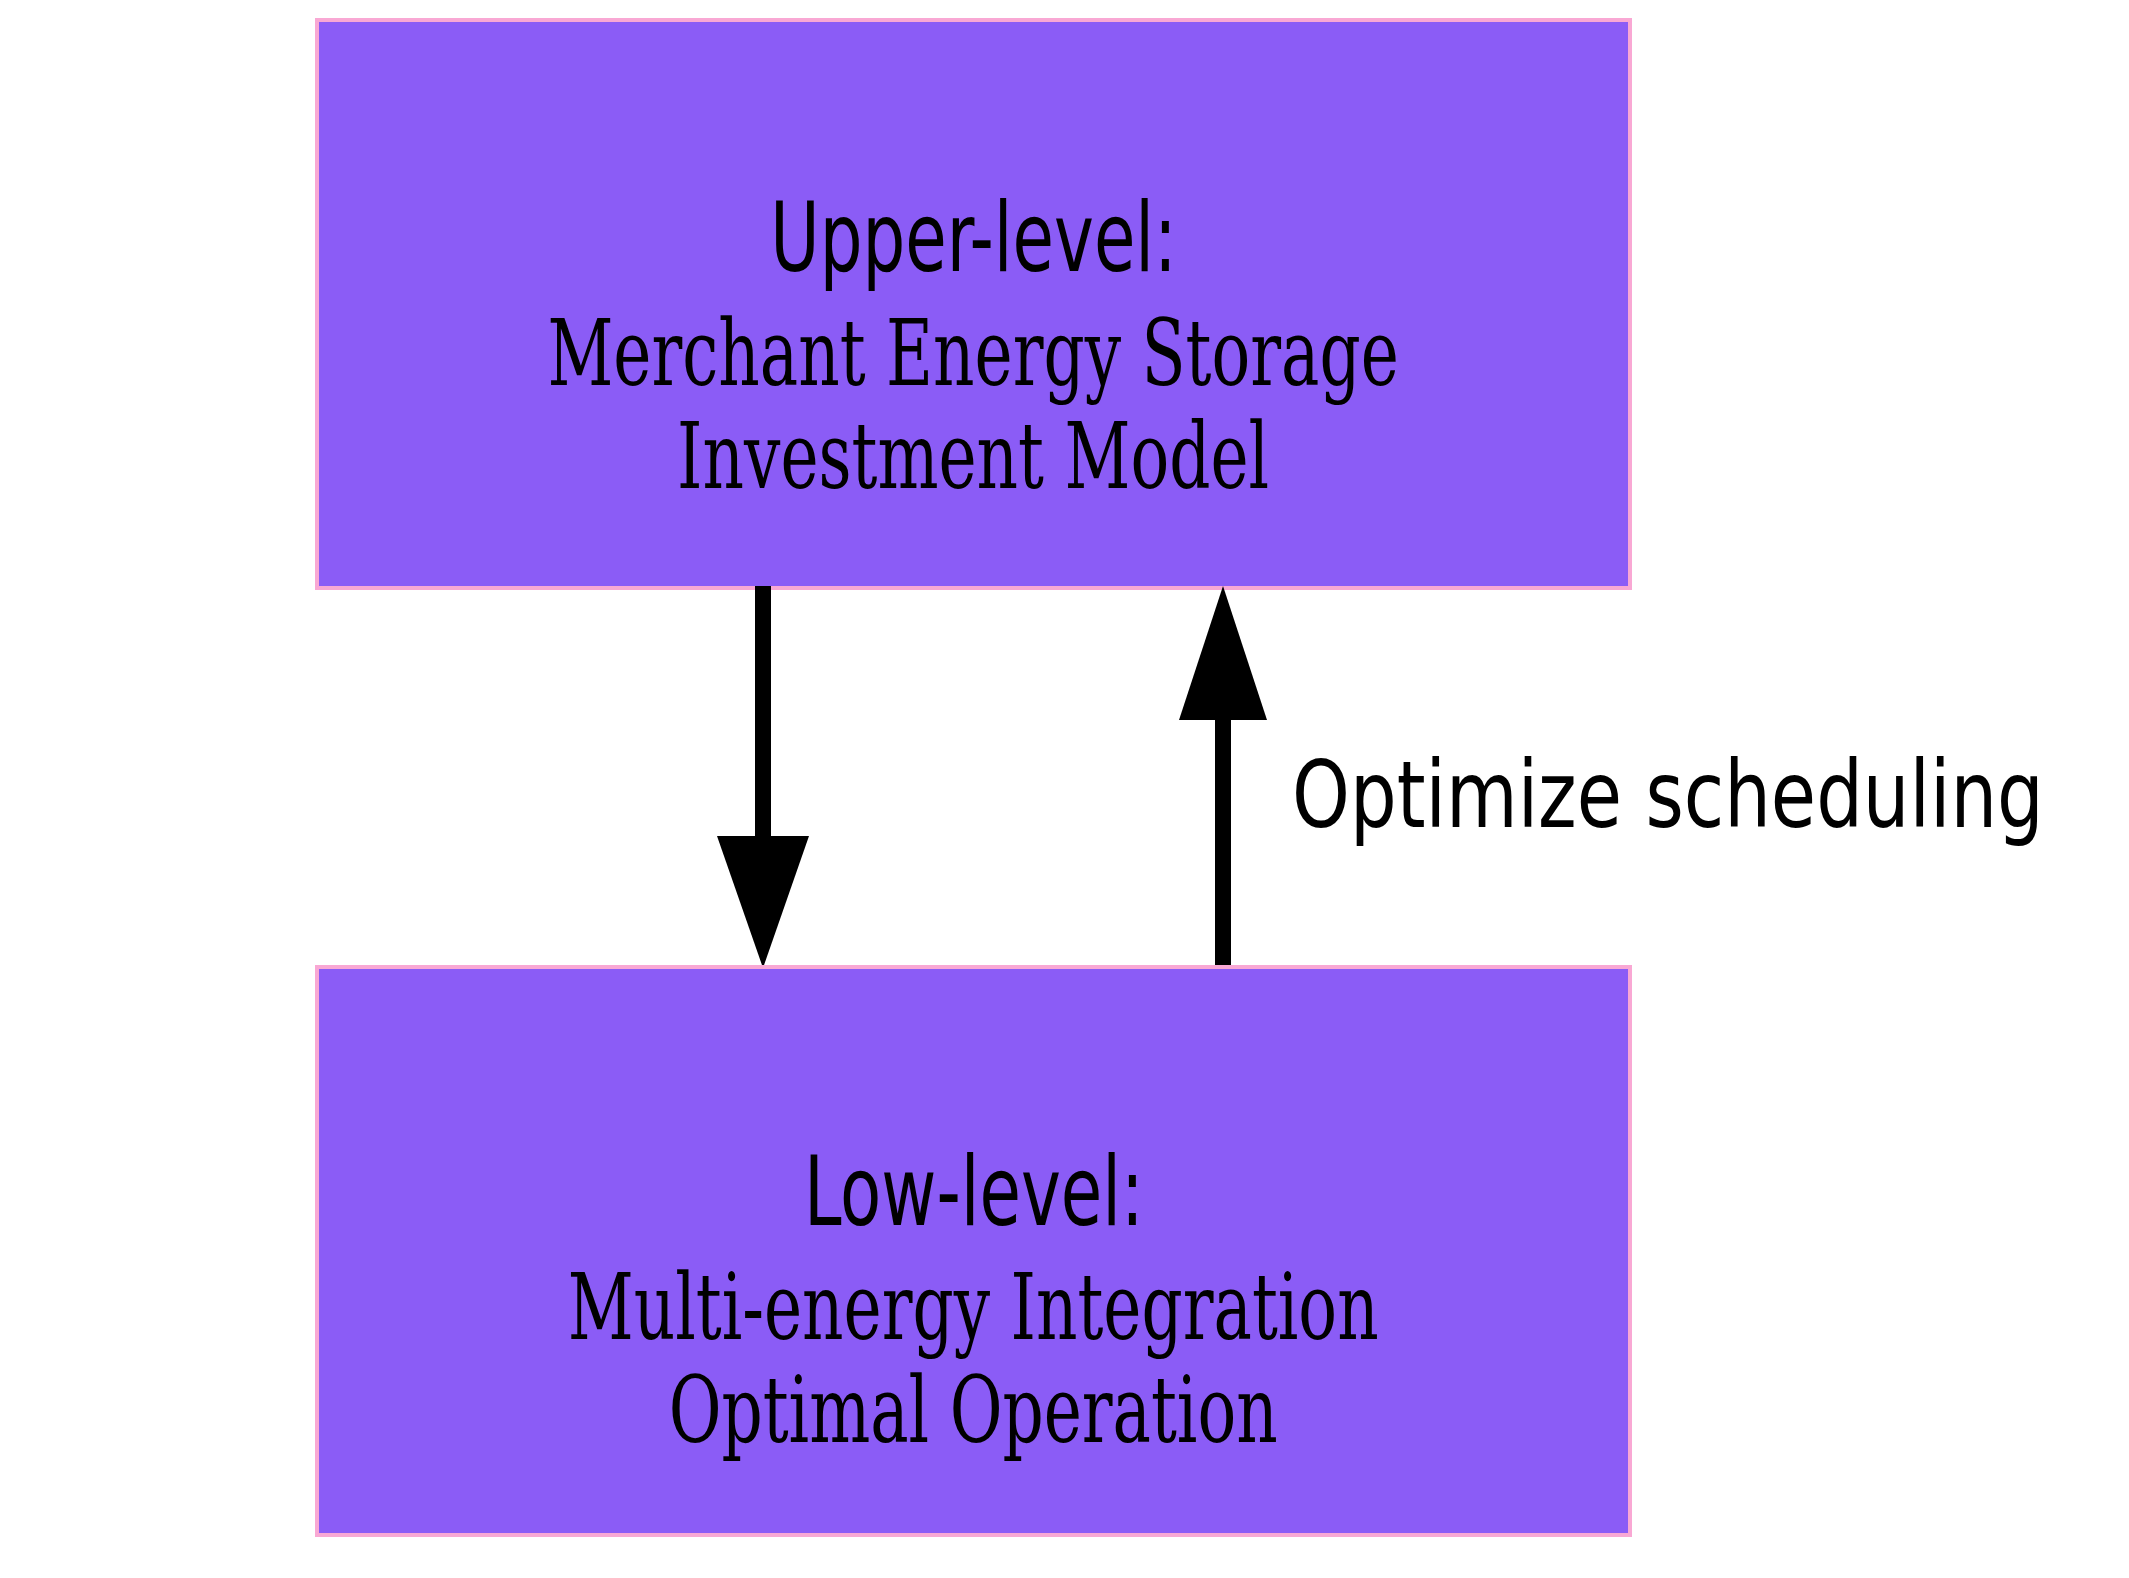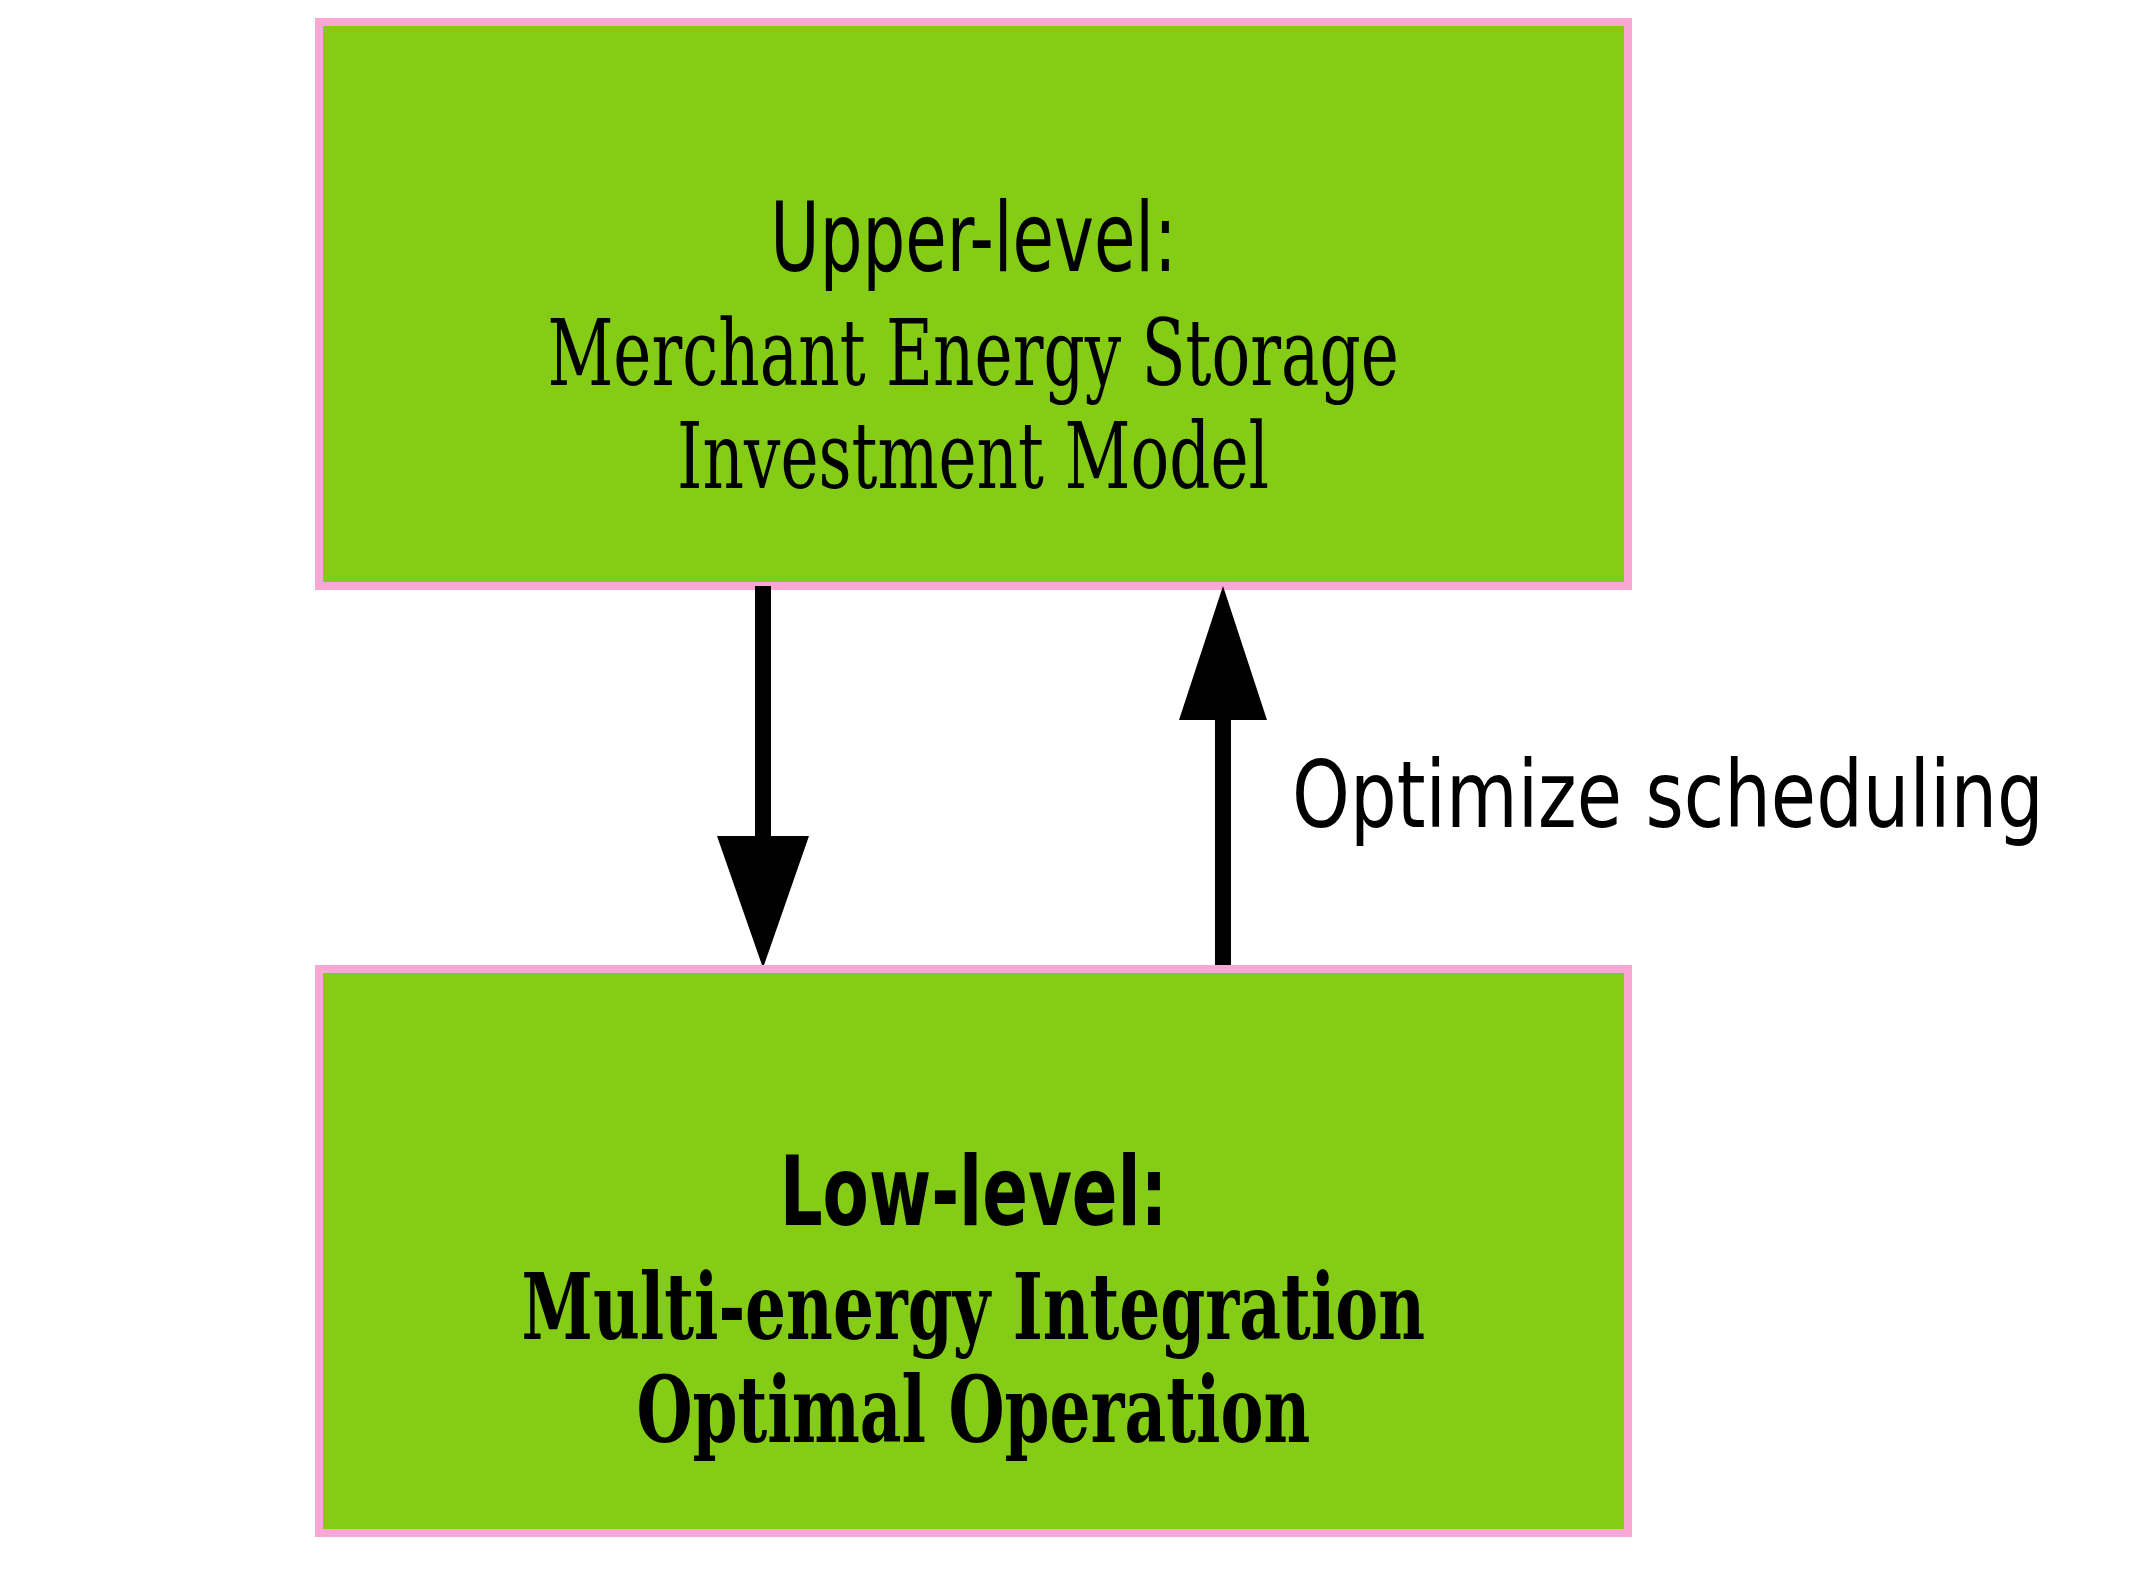--- a/index.html
+++ b/index.html
@@ -13,30 +13,30 @@
     height: 1578px;
     background: #ffffff;
     overflow: hidden;
     font-family: "DejaVu Sans", sans-serif;
   }
 
   
   .node-box {
     position: absolute;
     box-sizing: border-box;
-    border: 8px solid #f9a8d4;
-    background: #84cc16;
+    border: 4px solid #f9a8d4;
+    background: #8b5cf6;
     display: flex;
     flex-direction: column;
     align-items: center;
     justify-content: center;
     text-align: center;
   }
   #box-upper { left: 315px; top: 18px;  width: 1317px; height: 572px; }
-  #box-lower { left: 315px; top: 965px; width: 1317px; height: 572px; font-weight: bold; }
+  #box-lower { left: 315px; top: 965px; width: 1317px; height: 572px; }
 
   .node-heading {
     font-family: "DejaVu Sans", sans-serif;
     font-size: 96px;
     font-stretch: condensed;
     line-height: 1.0;
     color: #000000;
     white-space: nowrap;
     transform: scaleX(0.78);
     transform-origin: center center;

